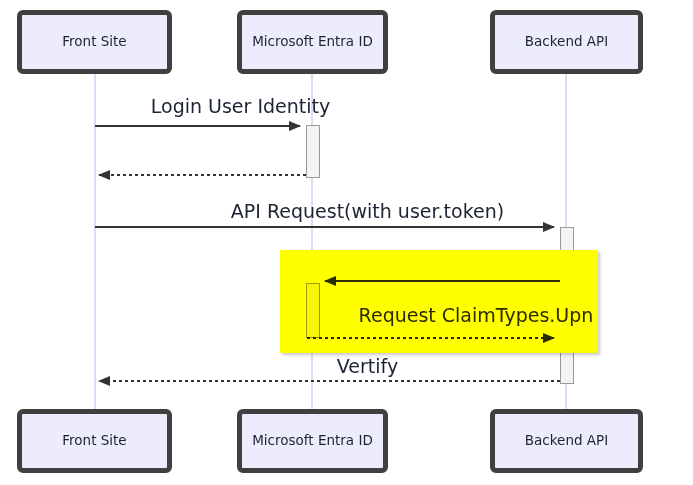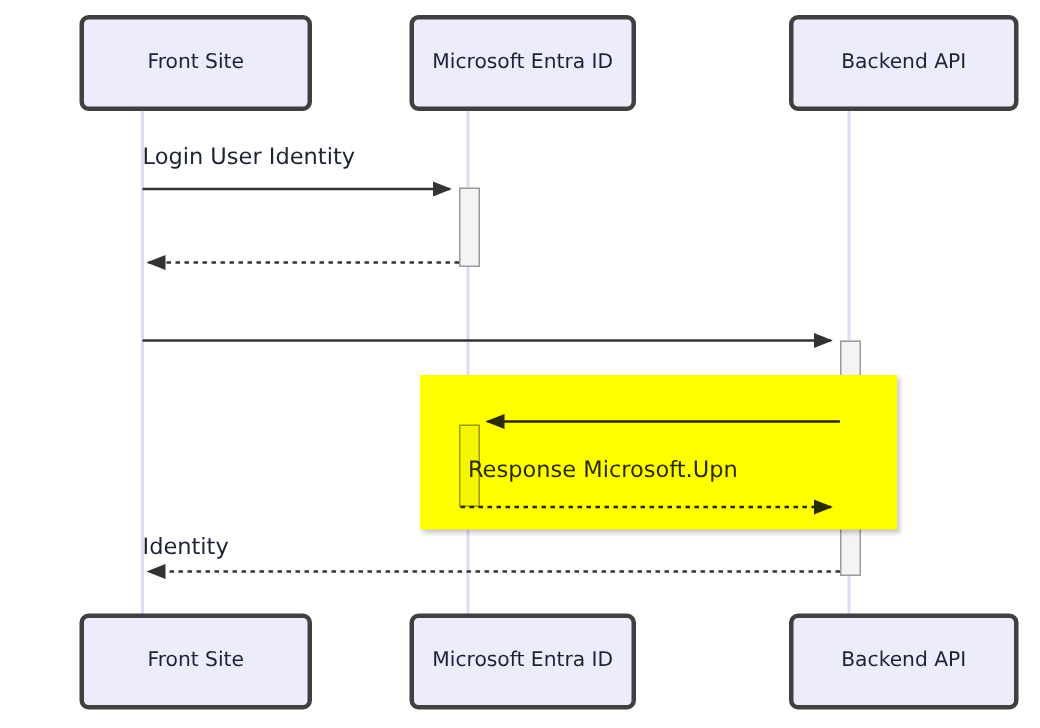--- a/index.html
+++ b/index.html
@@ -17,27 +17,26 @@
   #diagram {
     position: absolute;
     left: 0;
     top: 0;
     width: 693px;
     height: 485px;
   }
   .participant-box {
     position: absolute;
     background: #ececfd;
-    border: 3px solid #404040;
+    border: 5px solid #404040;
     border-radius: 6px;
     box-sizing: border-box;
     display: flex;
     align-items: center;
     justify-content: center;
-    margin-left: 36px;
   }
   .participant-label {
     font-size: 13.5px;
     color: #1c2333;
     line-height: 1;
     white-space: nowrap;
   }
   .lifeline {
     position: absolute;
     width: 2px;
@@ -48,24 +47,26 @@
     background: #f4f4f4;
     border: 1.5px solid #9b9b9b;
     box-sizing: border-box;
   }
   .activation.in-highlight {
     background: #f6f600;
     border-color: #9b9b00;
   }
   .msg-label {
     position: absolute;
-    font-size: 15px;
+    font-size: 19px;
     color: #1c2333;
     white-space: nowrap;
     line-height: 1;
+    text-align: center;
+    margin-left: 37px;
   }
   .msg-label.on-highlight {
     color: #2b2b00;
   }
   .highlight-rect {
     position: absolute;
     background: #ffff00;
     box-shadow: 2px 2px 3px rgba(0,0,0,0.22);
   }
   .arrow-layer {
@@ -139,19 +140,20 @@
     <line x1="560" y1="281" x2="325" y2="281" stroke="#2b2b00" stroke-width="1.8" marker-end="url(#arrow-left-olive)"></line>
 
     <line x1="307" y1="338" x2="554" y2="338" stroke="#2b2b00" stroke-width="1.8" stroke-dasharray="3,3" marker-end="url(#arrow-right-olive)"></line>
 
     <line x1="560" y1="381" x2="99" y2="381" stroke="#333333" stroke-width="1.8" stroke-dasharray="3,3" marker-end="url(#arrow-left-dark)"></line>
   </svg>
 
   <div class="msg-label" style="left:95px; top:97px; width:217px;">Login User Identity</div>
 
 
+  <div class="msg-label" style="left:95px; top:202px; width:471px;">API Request(with user.token)</div>
 
 
-  <div class="msg-label on-highlight" style="left:312px; top:306px; width:254px;">Response Microsoft.Upn</div>
+  <div class="msg-label on-highlight" style="left:312px; top:306px; width:254px;">Request ClaimTypes.Upn</div>
 
-  <div class="msg-label" style="left:95px; top:357px; width:471px;">Identity</div>
+  <div class="msg-label" style="left:95px; top:357px; width:471px;">Vertify</div>
 
 </div>
 
 </body></html>

